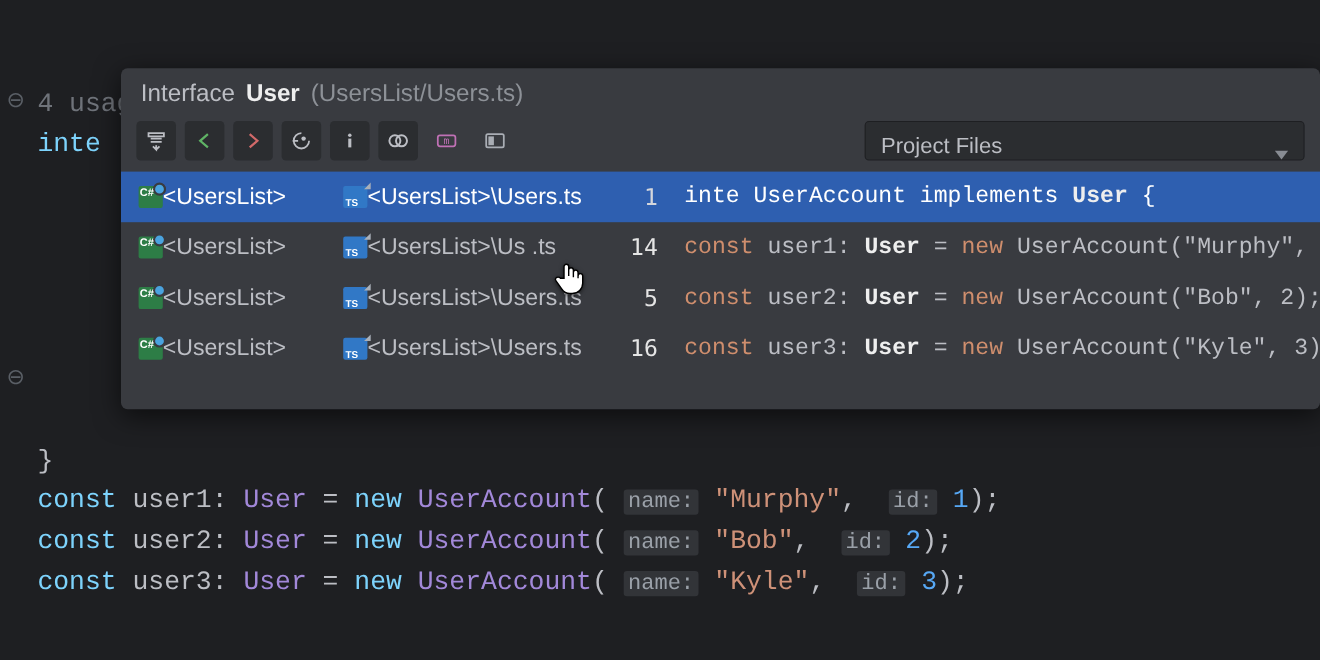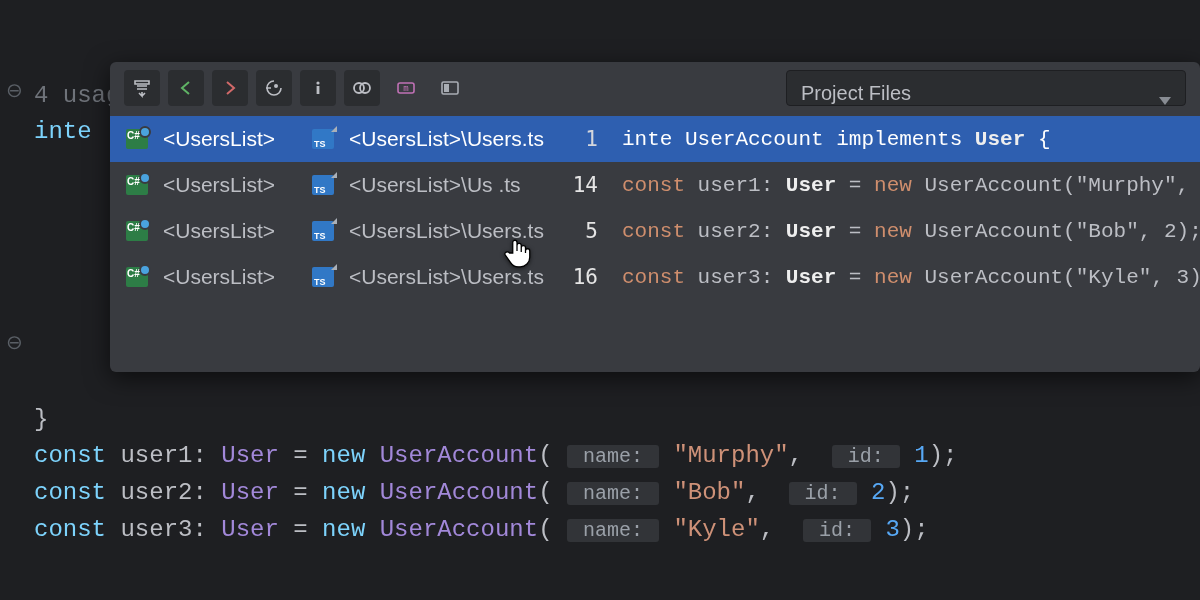--- a/index.html
+++ b/index.html
@@ -13,21 +13,21 @@
   .editor-text {
     position: absolute; left: 34px; top: 42px;
     font-family: Consolas, "Courier New", monospace;
     font-size: 24px; line-height: 36px; white-space: pre;
   }
   .hint { color: #6f737a; }
   .kw  { color: #7dd3fc; }
   .type{ color: #a288d9; }
   .str { color: #ce9178; }
   .num { color: #57a8f5; }
-  .param-hint { background:#323438; color:#9aa0a8; padding:0 16px; border-radius:3px; font-size:20px;}
+  .param-hint { background:#323438; color:#9aa0a8; padding:0 4px; border-radius:3px; font-size:20px;}
   .gutter-fold { position:absolute; left:6px; color:#5a5f66; font-size:20px; }
 
   
   .popup {
     position: absolute; left: 110px; top: 62px;
     width: 1090px; height: 310px;
     background: #393b40;
     border-radius: 6px;
     box-shadow: 0 6px 24px rgba(0,0,0,.6);
     overflow: hidden;
@@ -62,21 +62,21 @@
 
   .result-row {
     display:grid;
     grid-template-columns: 186px 250px 60px 1fr;
     align-items:center;
     height:46px; padding:0 16px;
     font-size:21px;
     font-family: "Segoe UI", Arial, sans-serif;
   }
   .result-row.sel { background:#2e5fb0; color:#fff; }
-  .cell-module, .cell-file { display:flex; align-items:center; gap:15px; white-space:nowrap; }
+  .cell-module, .cell-file { display:flex; align-items:center; gap:0; white-space:nowrap; }
   .cell-line { color:#e5e5e5; text-align:right; padding-right:24px; font-family: Consolas, monospace;}
   .result-row.sel .cell-line { color:#d4d6dc; }
   .cell-code { font-family: Consolas, "Courier New", monospace; white-space:nowrap; }
   .cell-code .kw2 { color:#cf8e6d; }
   .cell-code .new { color:#cf8e6d; }
   .cell-code .bold { font-weight:700; color:#eeeeee; }
   .result-row.sel .cell-code, .result-row.sel .cell-code .kw2, .result-row.sel .cell-code .new { color:#fff; }
   .ico { width:22px; height:20px; display:inline-block; position:relative; flex:0 0 auto;}
   .ico-cs { background:#2d7d46; border-radius:2px; }
   .ico-cs::after{ content:"C#"; position:absolute; left:1px; top:1px; font-size:10px; color:#fff; font-weight:600;}
@@ -109,20 +109,25 @@
 <span>}</span>
 <span class="kw">const</span> <span>user1</span><span>: </span><span class="type">User</span><span> = </span><span class="kw">new</span> <span class="type">UserAccount</span><span>(</span> <span class="param-hint">name:</span> <span class="str">"Murphy"</span>,  <span class="param-hint">id:</span> <span class="num">1</span><span>);</span>
 <span class="kw">const</span> <span>user2</span><span>: </span><span class="type">User</span><span> = </span><span class="kw">new</span> <span class="type">UserAccount</span><span>(</span> <span class="param-hint">name:</span> <span class="str">"Bob"</span>,  <span class="param-hint">id:</span> <span class="num">2</span><span>);</span>
 <span class="kw">const</span> <span>user3</span><span>: </span><span class="type">User</span><span> = </span><span class="kw">new</span> <span class="type">UserAccount</span><span>(</span> <span class="param-hint">name:</span> <span class="str">"Kyle"</span>,  <span class="param-hint">id:</span> <span class="num">3</span><span>);</span>
   </div>
   <div class="gutter-fold" style="top:78px">⊖</div>
   <div class="gutter-fold" style="top:330px">⊖</div>
 </div>
 
 <div class="popup">
+  <div class="popup-header">
+    <span class="title-kind">Interface</span>
+    <span class="title-name">User</span>
+    <span class="title-path">(UsersList/Users.ts)</span>
+  </div>
 
   <div class="popup-toolbar">
     <div class="tb-btn">
       <svg viewBox="0 0 20 20">
           <path d="M3 3h14v3H3zM5 8h10M5 11h10M10 14v4l-3-3M10 18l3-3" stroke="#bcbec4" stroke-width="1.6" fill="none"></path>
         </svg>
     </div>
     <div class="tb-btn">
       <svg viewBox="0 0 20 20">
           <path d="M13 4l-7 6 7 6" stroke="#5fb365" stroke-width="2" fill="none"></path>

